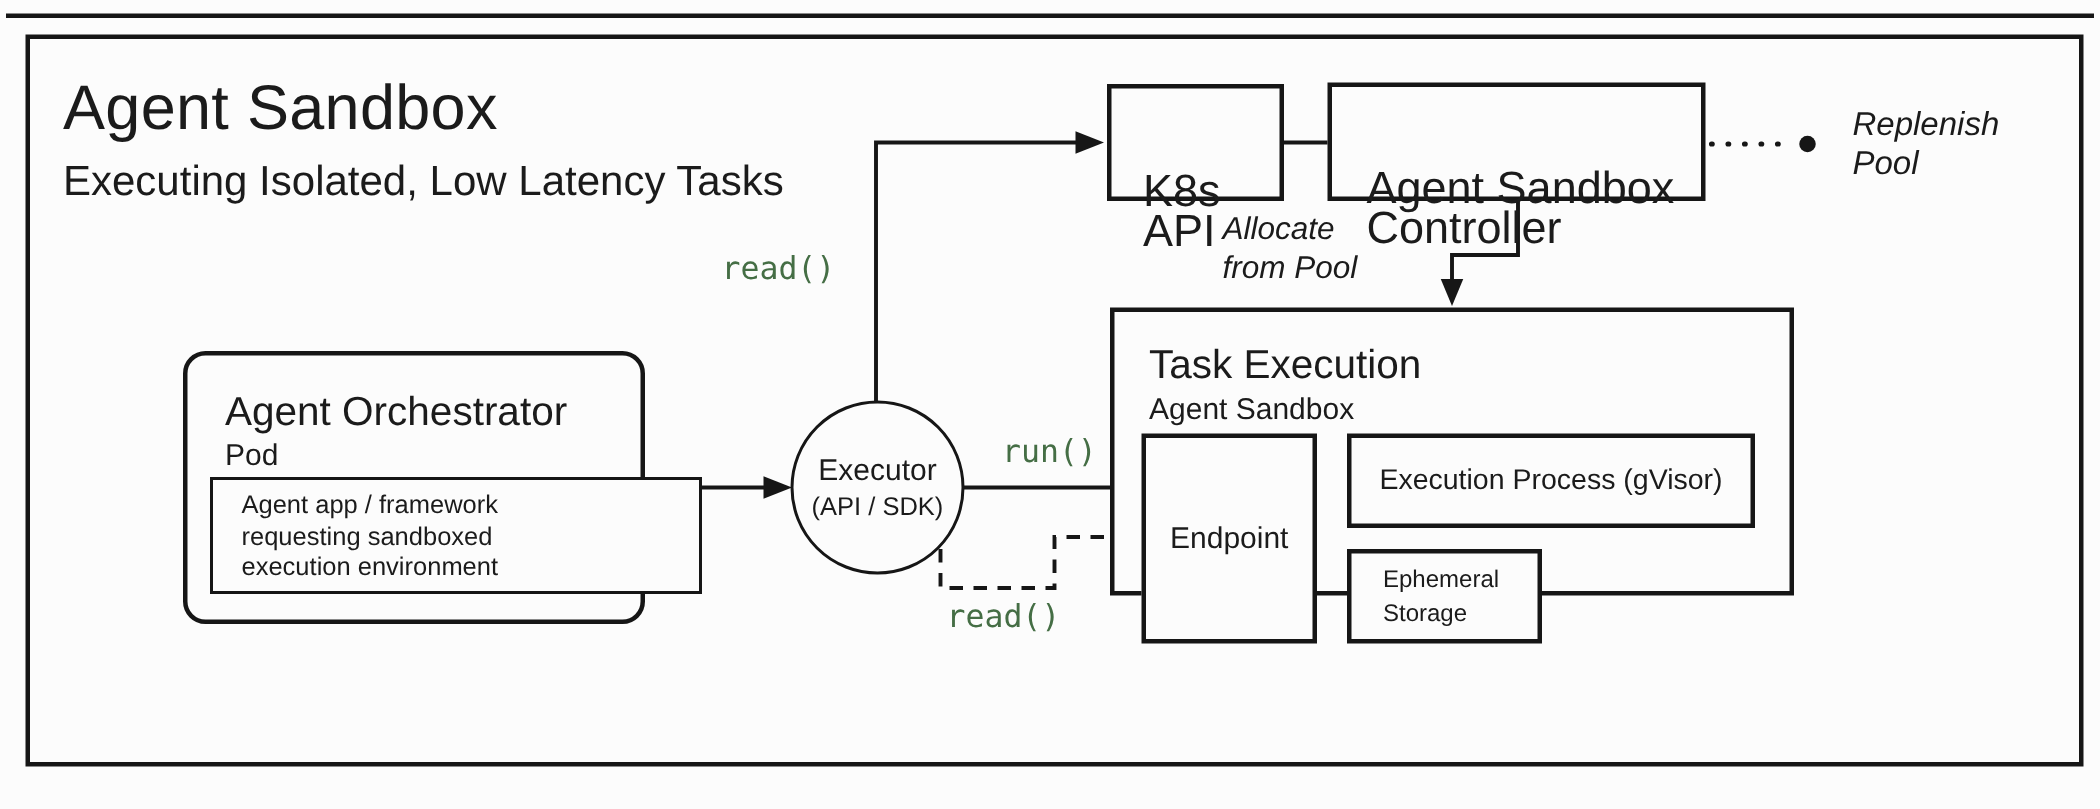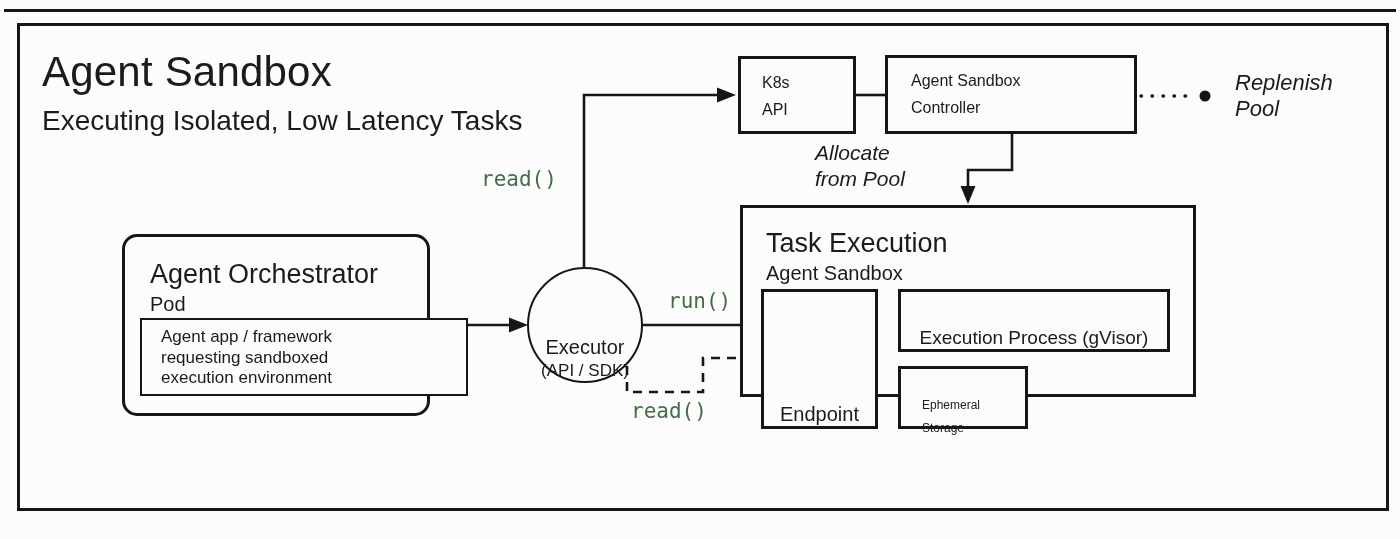--- a/index.html
+++ b/index.html
@@ -23,25 +23,25 @@
   .ml{white-space:pre-line;}
   .stage{position:absolute;left:0;top:0;width:1400px;height:539px;}
   .top-rule{left:4px;top:9px;width:1392px;height:3px;background:var(--stroke);}
   .frame{left:17px;top:23px;width:1372px;height:488px;border:3px solid var(--stroke);box-sizing:border-box;background:transparent;}
   .title{left:42px;top:48px;font-size:42px;font-weight:500;letter-spacing:0.2px;}
   .subtitle{left:42px;top:105px;font-size:28px;font-weight:400;}
   .call{
     font-family:"DejaVu Sans Mono","Liberation Mono",monospace;
     font-size:21px;color:var(--accent-green);font-weight:500;
   }
-  .node-label{font-size:16px;line-height:27px;}
+  .node-label{font-size:30px;line-height:27px;margin-top:45px;}
   .sec-title{font-size:27px;font-weight:500;}
   .sec-sub{font-size:20px;}
   .italic-note{font-style:italic;font-size:21px;line-height:26px;}
-  .center-text{display:flex;align-items:flex-end;justify-content:center;text-align:center;}
+  .center-text{display:flex;align-items:center;justify-content:center;text-align:center;}
   svg{position:absolute;left:0;top:0;pointer-events:none;}
   svg *{pointer-events:none;}
 </style>
 </head>
 <body>
 
 <div class="stage">
 
   <div class="abs top-rule"></div>
 
@@ -114,19 +114,19 @@
 
     <div class="box center-text" style="left:18px;top:81px;width:117px;height:140px;">
       <div style="font-size:20px;">Endpoint</div>
     </div>
 
     <div class="box center-text" style="left:155px;top:81px;width:272px;height:63px;">
       <div style="font-size:19px;">Execution Process (gVisor)</div>
     </div>
 
     <div class="box" style="left:155px;top:158px;width:130px;height:63px;">
-      <div class="ml" style="padding:7px 0 0 21px;font-size:12px;line-height:22.5px;margin-top:18px;">Ephemeral
+      <div class="ml" style="padding:7px 0 0 21px;font-size:16px;line-height:22.5px;">Ephemeral
 Storage</div>
     </div>
 
   </div>
 
 </div>
 
 </body></html>

